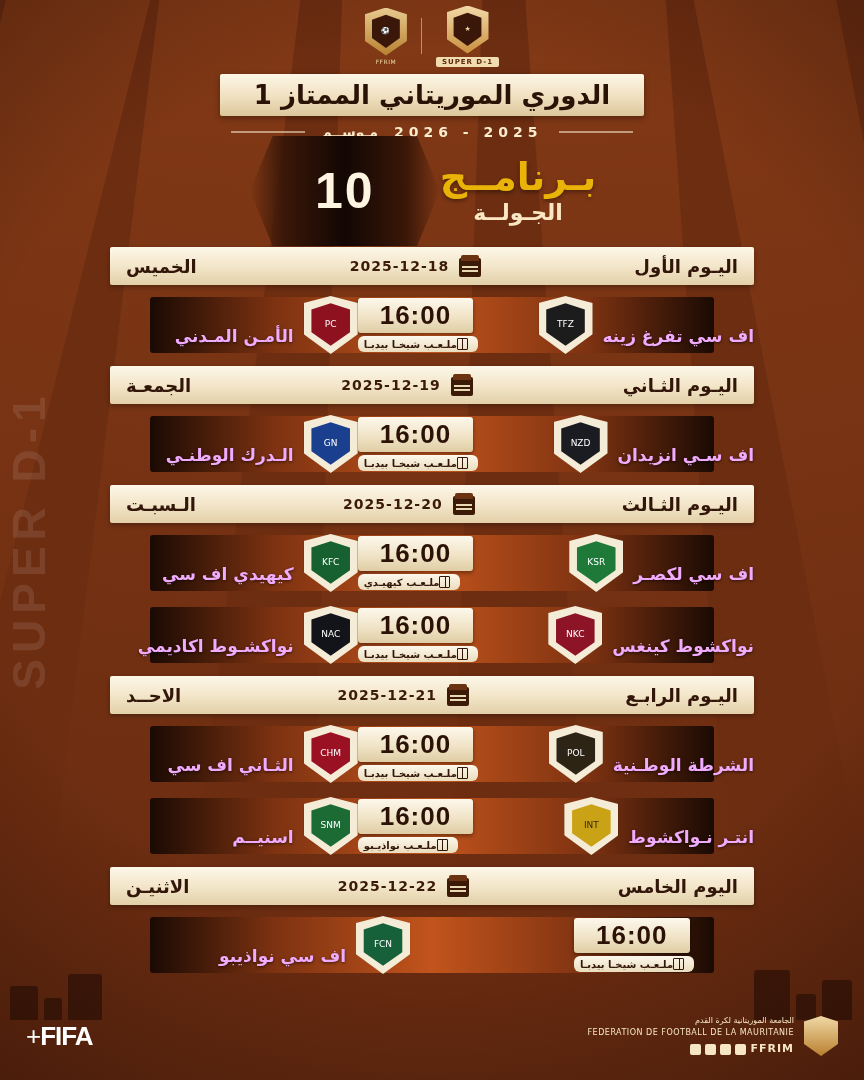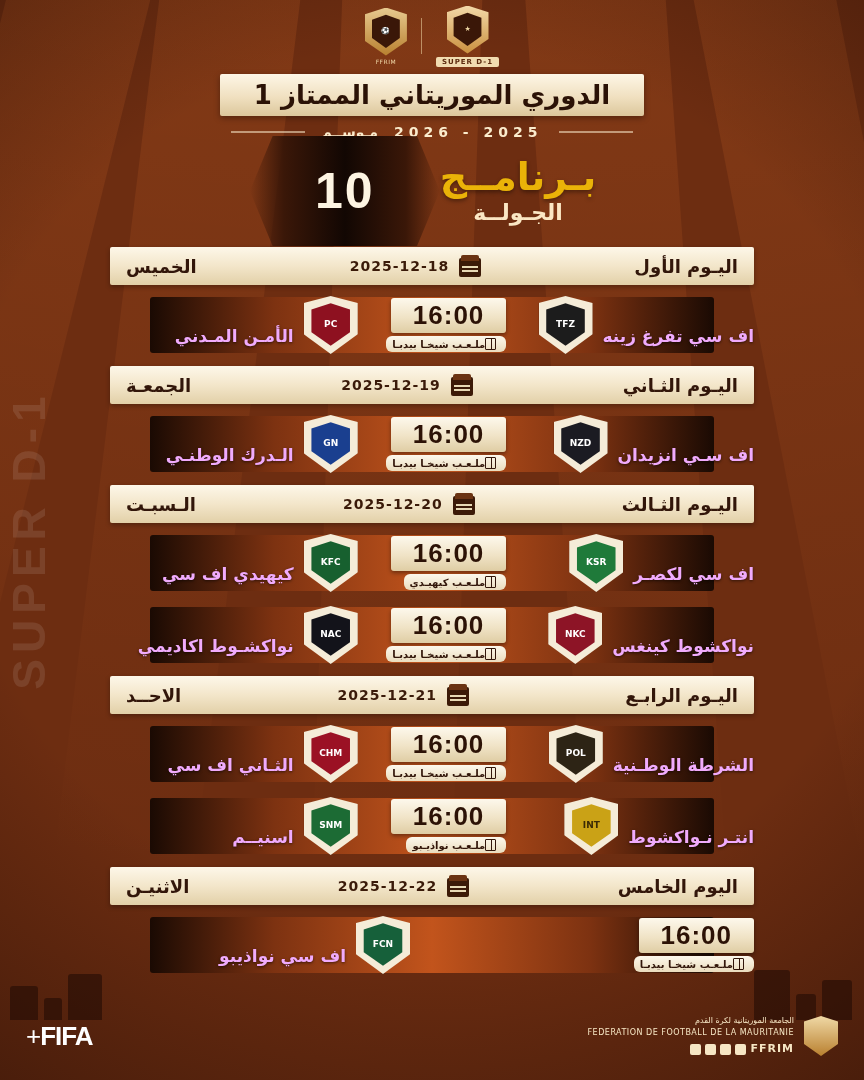--- a/index.html
+++ b/index.html
@@ -151,24 +151,24 @@
     width:54px; height:58px; flex:0 0 auto; position:relative;
     background:#f5ecd8;
     clip-path: polygon(50% 0,100% 12%,100% 66%,50% 100%,0 66%,0 12%);
     display:flex; align-items:center; justify-content:center;
     box-shadow: 0 2px 5px rgba(0,0,0,0.45);
   }
   .badge .shield {
     width:76%; height:78%;
     clip-path: polygon(50% 2%,97% 16%,97% 66%,50% 96%,3% 66%,3% 16%);
     display:flex; align-items:center; justify-content:center;
-    color:#ffffff; font-size:9px; font-weight:bold; text-align:left; line-height:1;
+    color:#ffffff; font-size:9px; font-weight:normal; text-align:left; line-height:1;
   }
   .center {
-    position:relative; z-index:2; display:flex; flex-direction:column; align-items:flex-start; gap:3px;
+    position:relative; z-index:2; display:flex; flex-direction:column; align-items:flex-end; gap:3px;
     width: 180px;
   }
   .time-box {
     background: linear-gradient(180deg,#fdf8ec 0%, #f0e3c6 55%, #dfcda4 100%);
     color:#2c1206; font-size:26px; font-weight:bold; letter-spacing:1px;
     padding:2px 22px; border-radius:3px;
     font-family:"Liberation Sans", sans-serif;
     box-shadow: 0 2px 4px rgba(0,0,0,0.4);
   }
   .venue-box {

